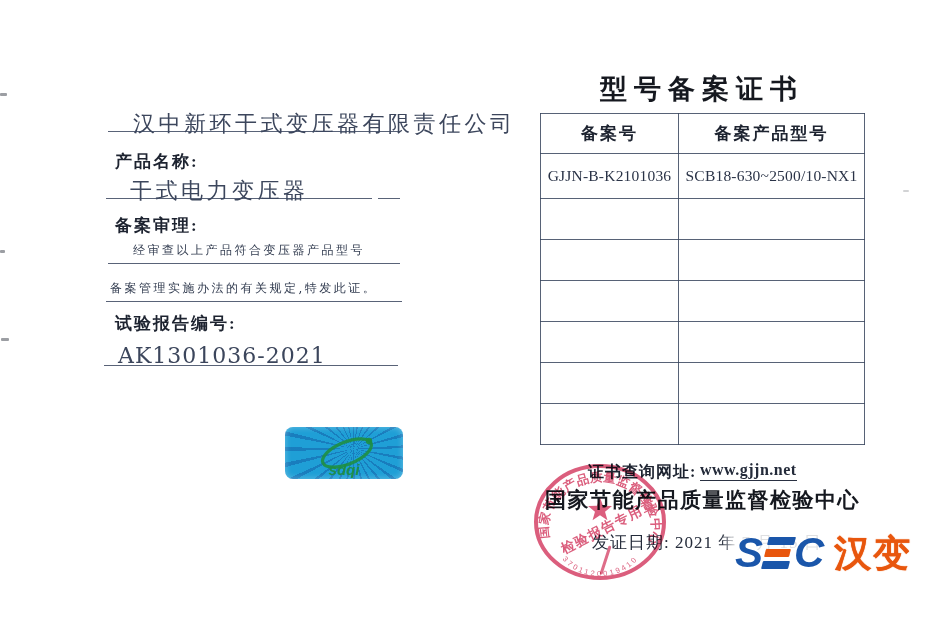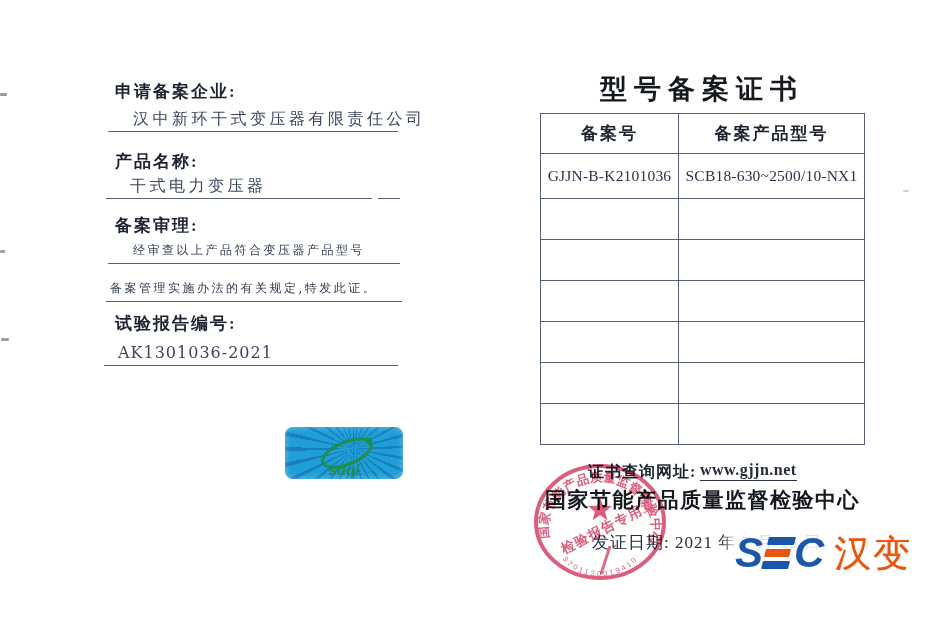--- a/index.html
+++ b/index.html
@@ -9,21 +9,21 @@
     font-family:"Liberation Serif","DejaVu Serif",serif;
     color:#222630;
   }
   .abs{position:absolute;}
   
   .field-label{
     font-family:"Liberation Serif","DejaVu Serif",serif;
     font-weight:700;font-size:17px;letter-spacing:2px;color:#1d2330;
   }
   .hand{
-    font-size:16px;letter-spacing:3.5px;color:#3c465c;
+    font-size:22px;letter-spacing:3.5px;color:#3c465c;
     font-family:"DejaVu Serif","Liberation Serif",serif;
   }
   .review-line{
     font-size:12px;letter-spacing:2.5px;color:#323c50;
     font-family:"DejaVu Serif","Liberation Serif",serif;
   }
   .u-line{height:0;border-bottom:1.6px solid #3c4860;opacity:.85;}
   
   .sticker{
     width:118px;height:52px;border-radius:8px;
@@ -78,32 +78,31 @@
     display:flex;align-items:center;
     font-family:"Liberation Sans","DejaVu Sans",sans-serif;
     font-weight:900;font-style:italic;font-size:42px;line-height:1;
     color:#1a56aa;letter-spacing:0;
   }
   .e-bars{display:flex;flex-direction:column;gap:4px;margin:0 2px;transform:skewX(-14deg);}
   .e-bars .bar{width:27px;height:8px;background:#1a56aa;border-radius:1px;}
   .e-bars .bar.mid{background:#e8560d;width:25px;}
   .brand .cn{
     font-family:"Liberation Sans","DejaVu Sans",sans-serif;
-    font-weight:400;font-size:37px;line-height:1;color:#e8560d;letter-spacing:2px;
+    font-weight:700;font-size:37px;line-height:1;color:#e8560d;letter-spacing:2px;
     text-shadow:0 0 1px #e8560d;
   }
   
   .speck{background:#4a4f58;opacity:.55;border-radius:1px;}
 </style>
 </head>
 <body>
 
 <div class="page">
 
-  <div class="abs field-label" style="left:115px;top:80px;">申请备案企业:</div>
 
   <div class="abs hand" style="left:133px;top:109px;">汉中新环干式变压器有限责任公司</div>
   <div class="abs u-line" style="left:108px;top:131px;width:290px;"></div>
 
   <div class="abs field-label" style="left:115px;top:150px;">产品名称:</div>
 
   <div class="abs hand" style="left:130px;top:176px;">干式电力变压器</div>
   <div class="abs u-line" style="left:106px;top:198px;width:266px;"></div>
   <div class="abs u-line" style="left:378px;top:198px;width:22px;"></div>
 

